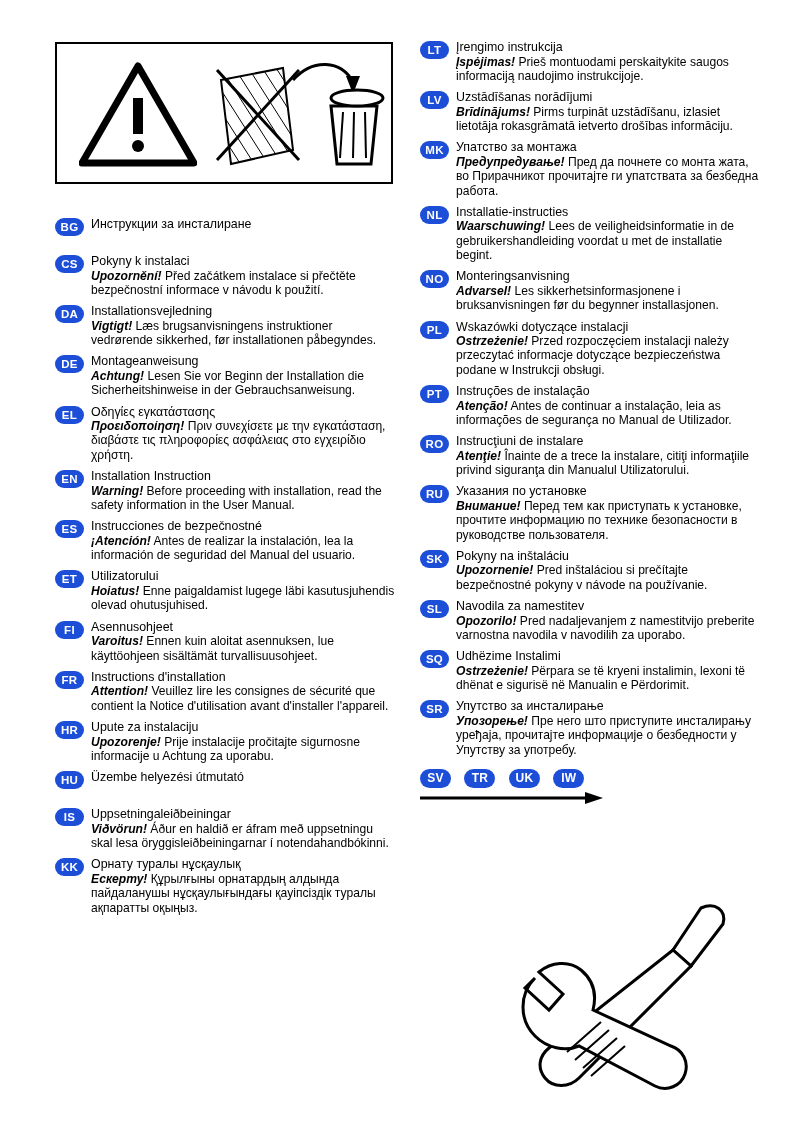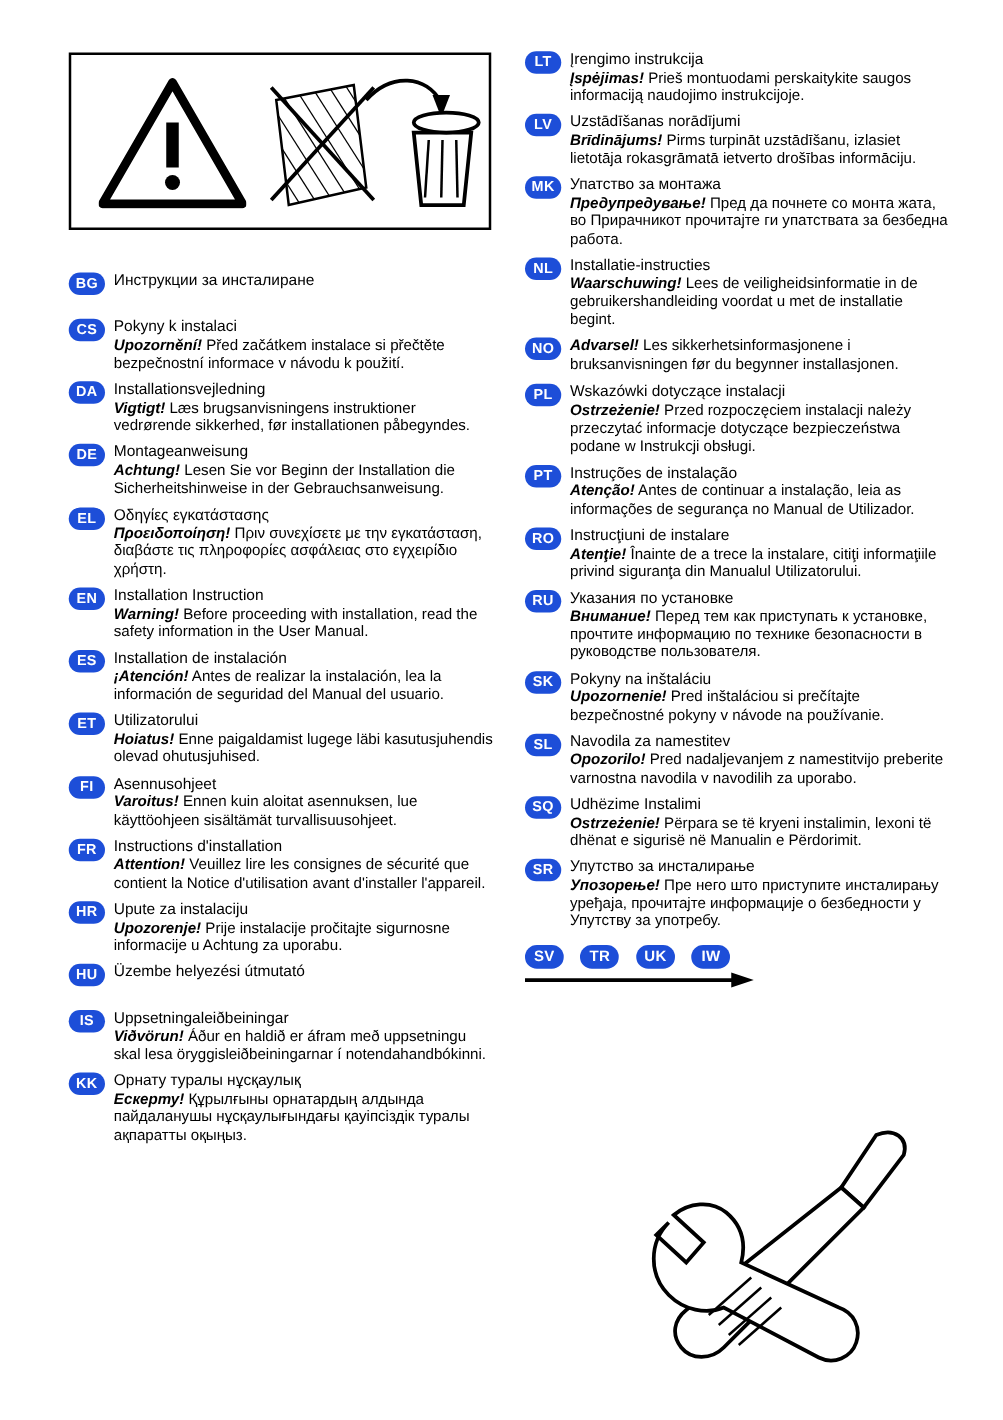--- a/index.html
+++ b/index.html
@@ -220,21 +220,21 @@
     </div>
 
     <div class="entry">
       <span class="badge">EN</span>
       <div class="title">Installation Instruction</div>
       <div class="body"><b>Warning!</b><span> Before proceeding with installation, read the safety information in the User Manual.</span></div>
     </div>
 
     <div class="entry">
       <span class="badge">ES</span>
-      <div class="title">Installation de instalación</div>
+      <div class="title">Instrucciones de bezpečnostné</div>
       <div class="body"><b>¡Atención!</b><span> Antes de realizar la instalación, lea la información de seguridad del Manual del usuario.</span></div>
     </div>
 
     <div class="entry">
       <span class="badge">ET</span>
       <div class="title">Utilizatorului</div>
       <div class="body"><b>Hoiatus!</b><span> Enne paigaldamist lugege läbi kasutusjuhendis olevad ohutusjuhised.</span></div>
     </div>
 
     <div class="entry">
@@ -296,20 +296,21 @@
     </div>
 
     <div class="entry">
       <span class="badge">NL</span>
       <div class="title">Installatie-instructies</div>
       <div class="body"><b>Waarschuwing!</b><span> Lees de veiligheidsinformatie in de gebruikershandleiding voordat u met de installatie begint.</span></div>
     </div>
 
     <div class="entry">
       <span class="badge">NO</span>
+      <div class="title">Monteringsanvisning</div>
       <div class="body"><b>Advarsel!</b><span> Les sikkerhetsinformasjonene i bruksanvisningen før du begynner installasjonen.</span></div>
     </div>
 
     <div class="entry">
       <span class="badge">PL</span>
       <div class="title">Wskazówki dotyczące instalacji</div>
       <div class="body"><b>Ostrzeżenie!</b><span> Przed rozpoczęciem instalacji należy przeczytać informacje dotyczące bezpieczeństwa podane w Instrukcji obsługi.</span></div>
     </div>
 
     <div class="entry">

